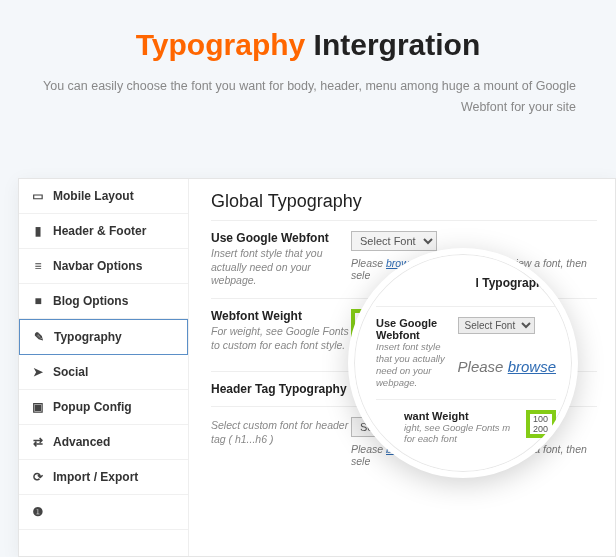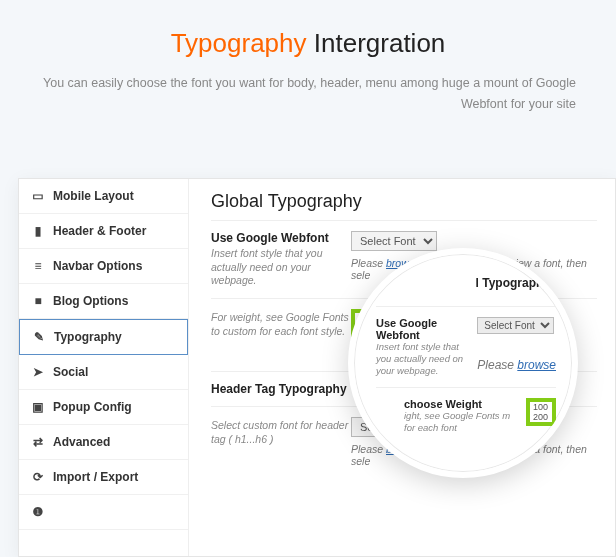--- a/index.html
+++ b/index.html
@@ -5,21 +5,21 @@
   * { box-sizing: border-box; margin: 0; padding: 0; }
   body {
     font-family: "Segoe UI", Arial, sans-serif;
     background: #f4f7fa;
     width: 616px;
     height: 557px;
     overflow: hidden;
     position: relative;
   }
   .hero { text-align: center; padding: 28px 40px 10px; }
-  .hero h1 { font-size: 26px; font-weight: 400; color: #222; }
+  .hero h1 { font-size: 30px; font-weight: 700; color: #222; }
   .hero h1 .accent { color: #ff6600; }
   .hero p { font-size: 12.5px; color: #888; margin-top: 14px; line-height: 1.7; text-align: right; }
 
   .panel {
     position: absolute;
     left: 18px; right: 0; top: 178px; bottom: 0;
     background: #fff;
     border: 1px solid #e5e5e5;
     box-shadow: 0 4px 18px rgba(0,0,0,0.06);
     overflow: hidden;
@@ -78,21 +78,21 @@
     background:#fff;
     overflow:hidden;
   }
   .lens-inner { padding: 22px 16px 0 22px; font-size:11px; }
   .lens-title { font-weight:700; text-align:right; padding-right:6px; color:#222; font-size:12px; }
   .lrow { display:flex; margin-top:16px; align-items:flex-start; gap:8px;}
   .lrow .llbl { flex:1; }
   .lrow .llbl b { display:block; font-size:11px; color:#222;}
   .lrow .llbl i { display:block; font-size:9.5px; font-style:italic; color:#888; line-height:1.25;}
   .lens select { border:1px solid #bbb; background:#ececec; font-size:10px; padding:1px 2px; color:#555;}
-  .lens .hint { font-size:12px;margin-top:24px; }
+  .lens .hint { font-size:15px;margin-top:24px; }
   .lens .multi { width:30px; font-size:9px;}
 </style>
 </head>
 <body>
 
 <div class="hero">
   <h1>
     <span class="accent">Typography</span>
     <span>Intergration</span>
   </h1>
@@ -155,20 +155,21 @@
           <option>Select Font</option>
         </select>
         <div class="hint">
           <span>Please </span><a href="#">browse the directory</a><span> to preview a font, then sele</span>
         </div>
       </div>
     </div>
 
     <div class="row">
       <div class="lbl">
+        <b>Webfont Weight</b>
         <i>For weight, see Google Fonts to custom for each font style.</i>
       </div>
       <div class="ctrl">
         <div class="multi" id="weightbox">
             <div>100</div>
             <div>200</div>
             <div>300</div>
             <div class="sel">400</div>
           </div>
       </div>
@@ -212,21 +213,21 @@
           <option>Select Font</option>
         </select>
         <div class="hint">
           <span>Please </span><a href="#">browse</a>
         </div>
       </div>
     </div>
 
     <div class="lrow" style="border-top:1px solid #eee; padding-top:10px; margin-top:10px;">
       <div class="llbl" style="padding-left:28px;">
-        <b>choose Weight</b>
+        <b>want Weight</b>
         <i>ight, see Google Fonts m for each font</i>
       </div>
       <div>
         <div class="multi" id="lensweight">
             <div>100</div>
             <div>200</div>
           </div>
       </div>
     </div>
   </div>

